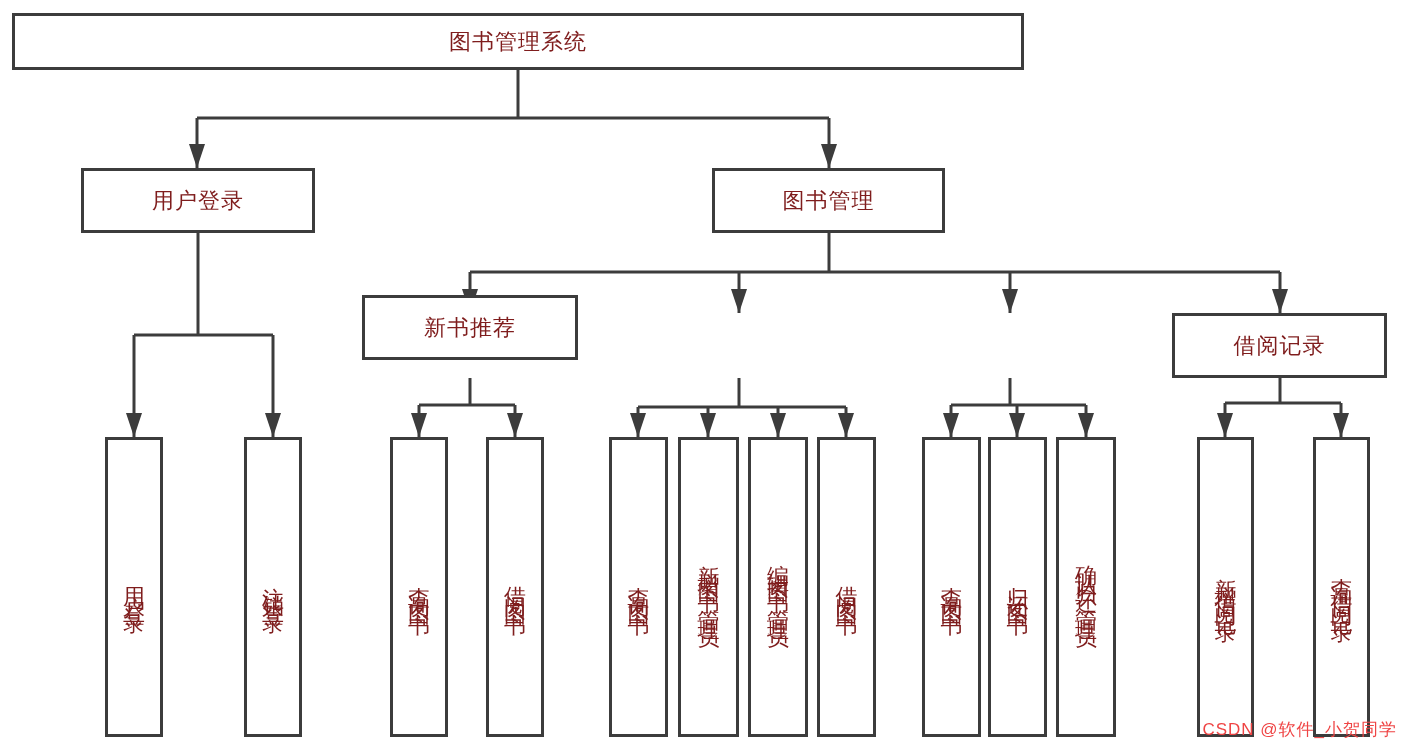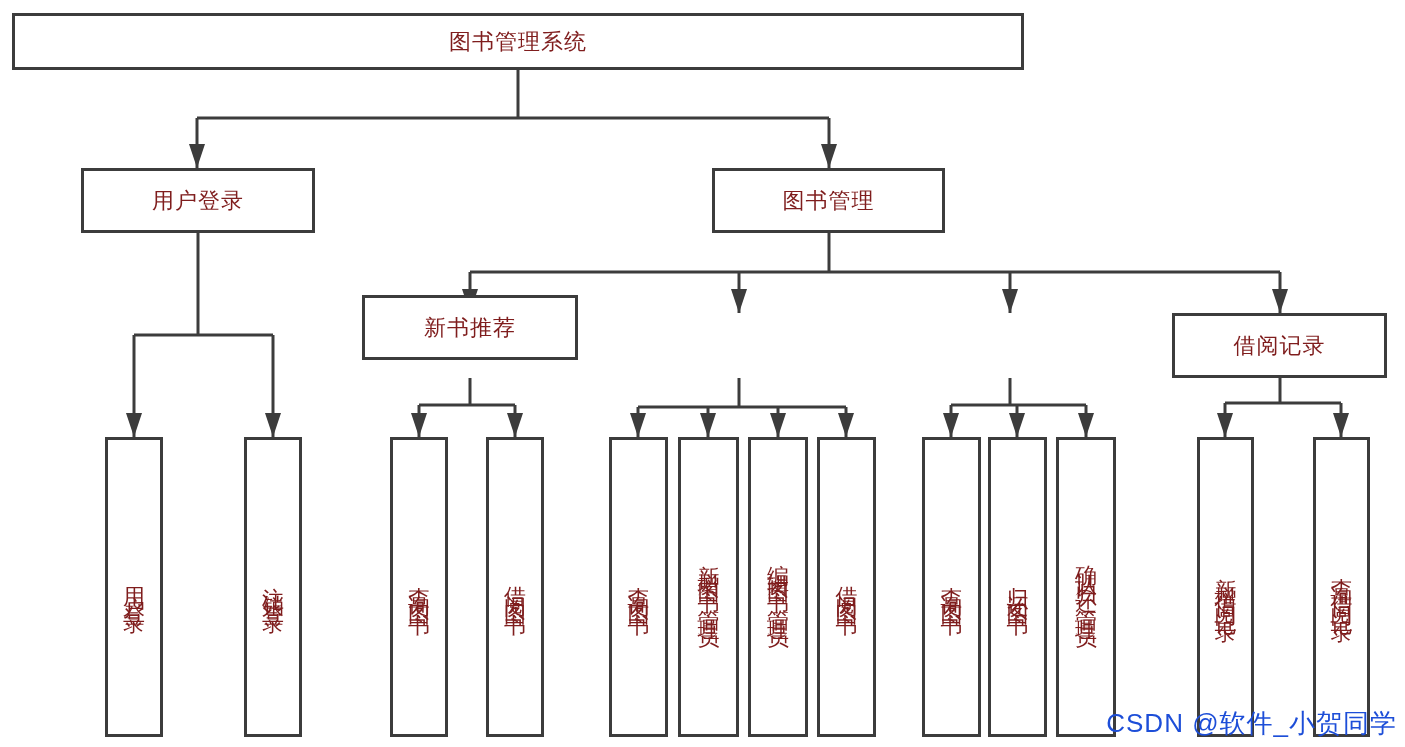--- a/index.html
+++ b/index.html
@@ -27,22 +27,22 @@
     writing-mode:vertical-rl;
     font-size:22px;
     letter-spacing:9px;
     line-height:1;
   }
   .watermark{
     position:absolute;
     right:8px;
     bottom:6px;
     z-index:2;
-    font-size:26px;
-    color:#1d4ed8;
+    font-size:17px;
+    color:#ef4444;
     letter-spacing:1px;
     white-space:nowrap;
   }
 </style>
 </head>
 <body>
 
 <div id="canvas">
 
   <svg id="wires" width="1405" height="747" viewBox="0 0 1405 747">

